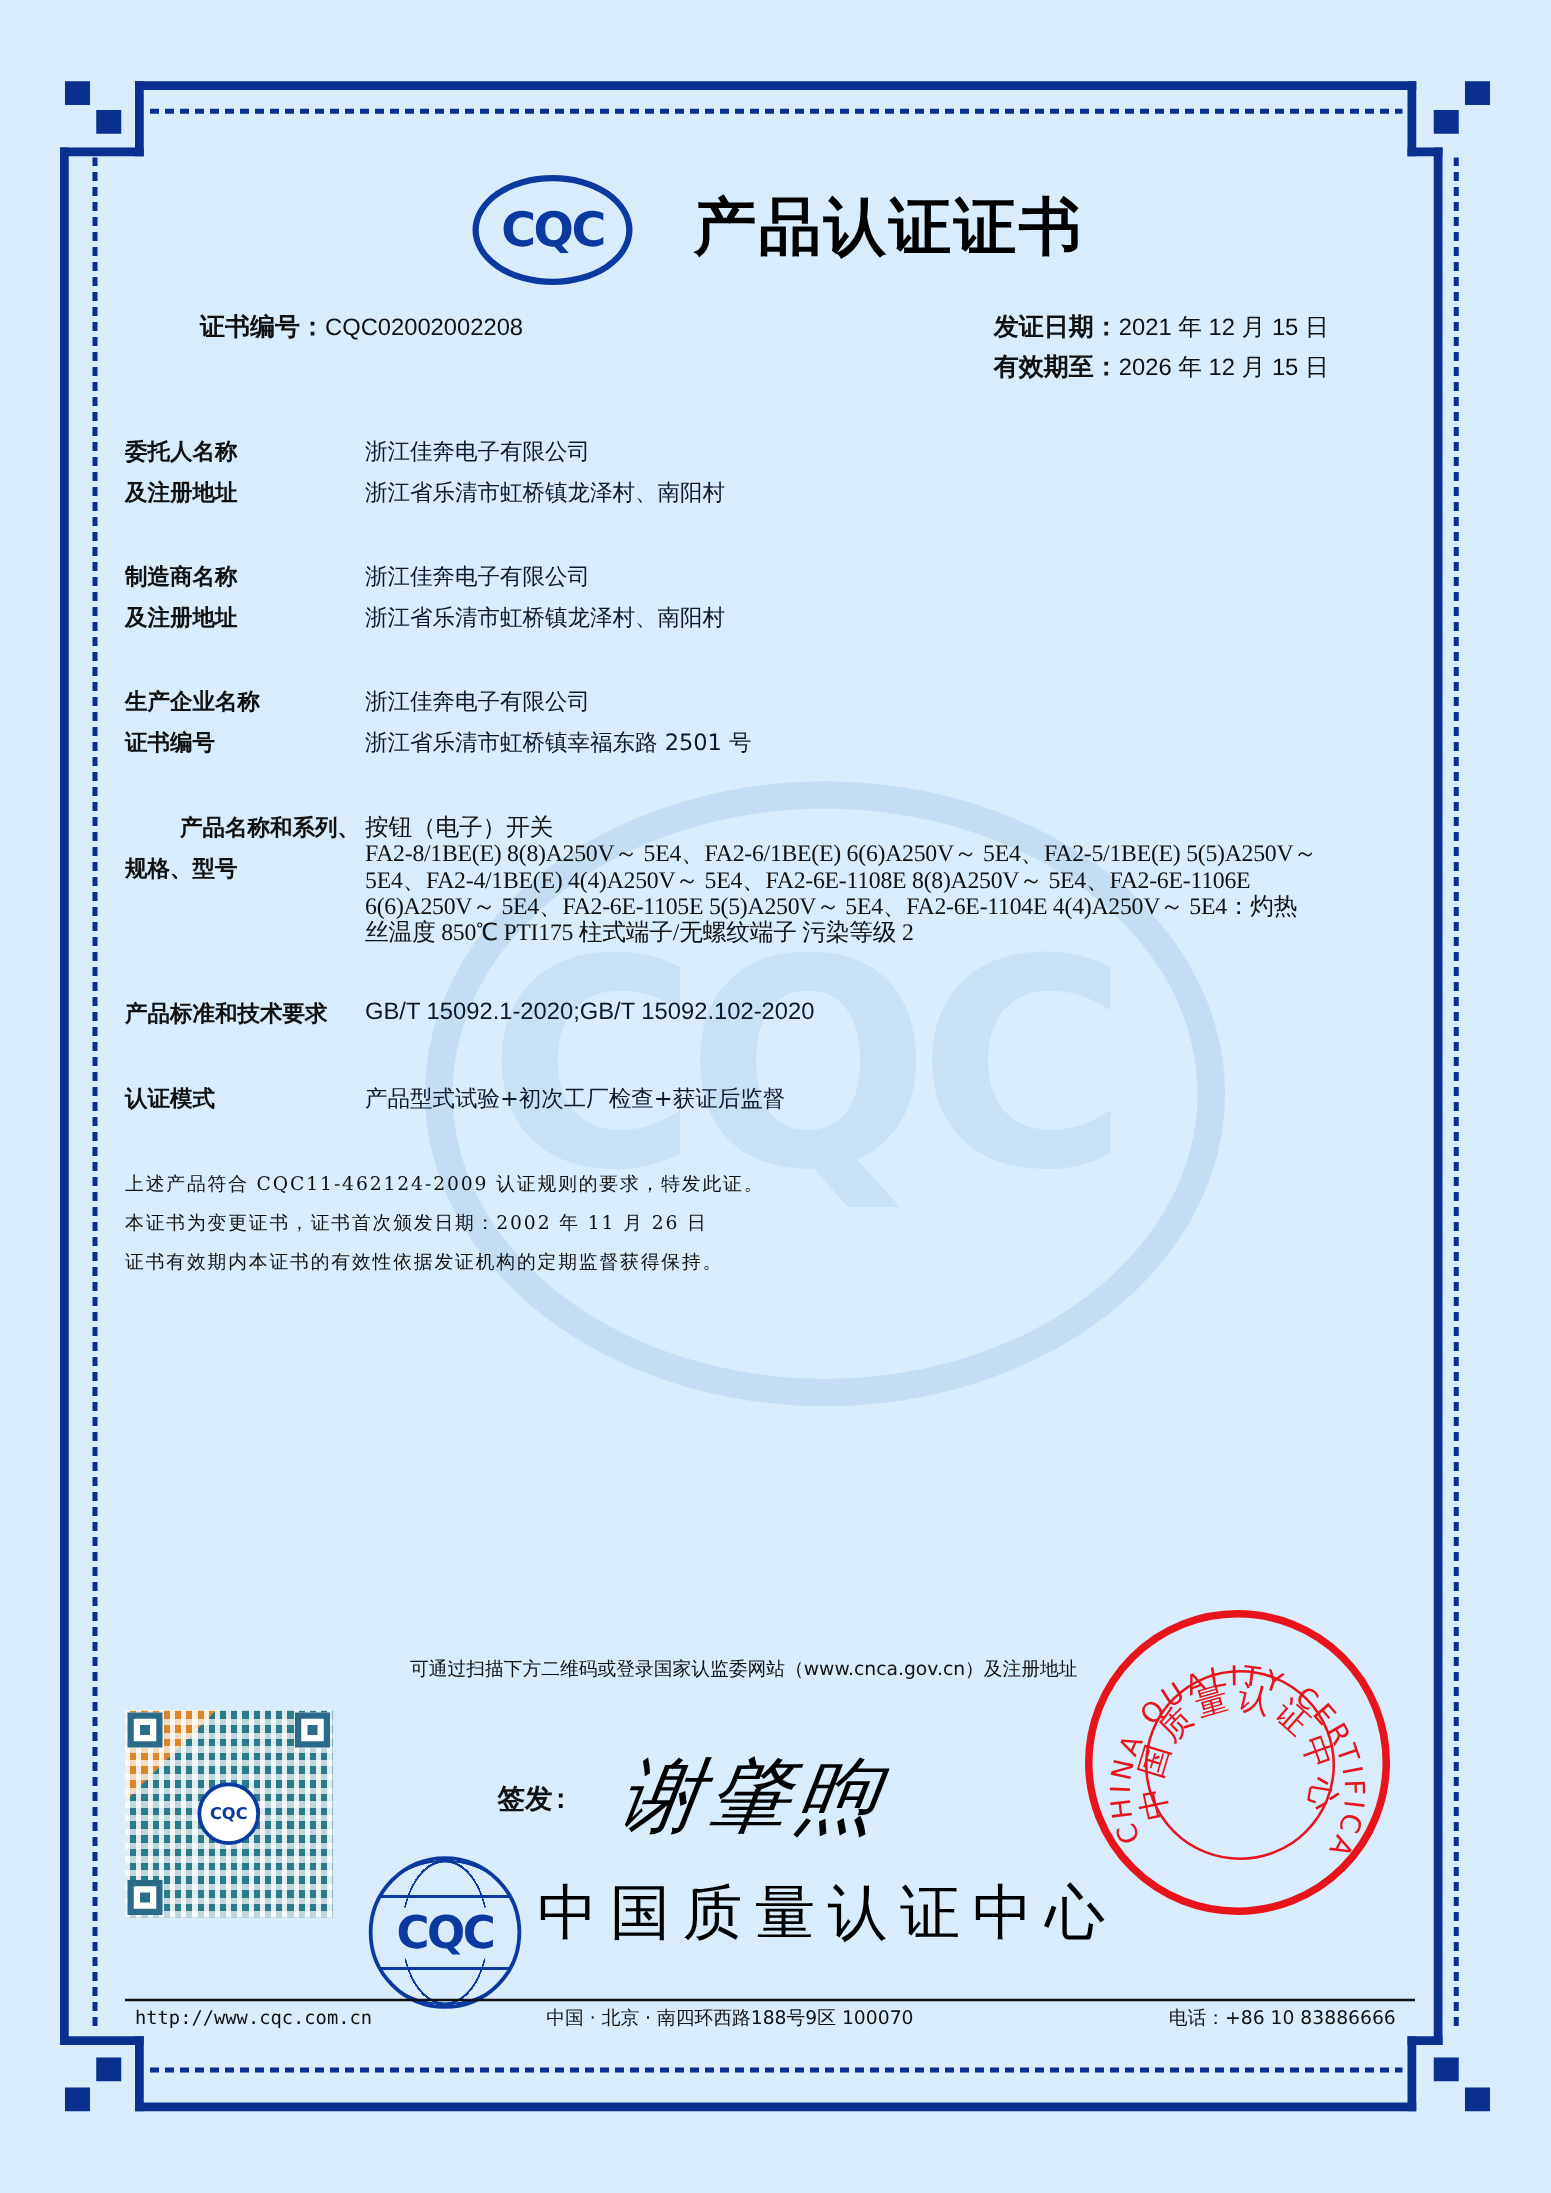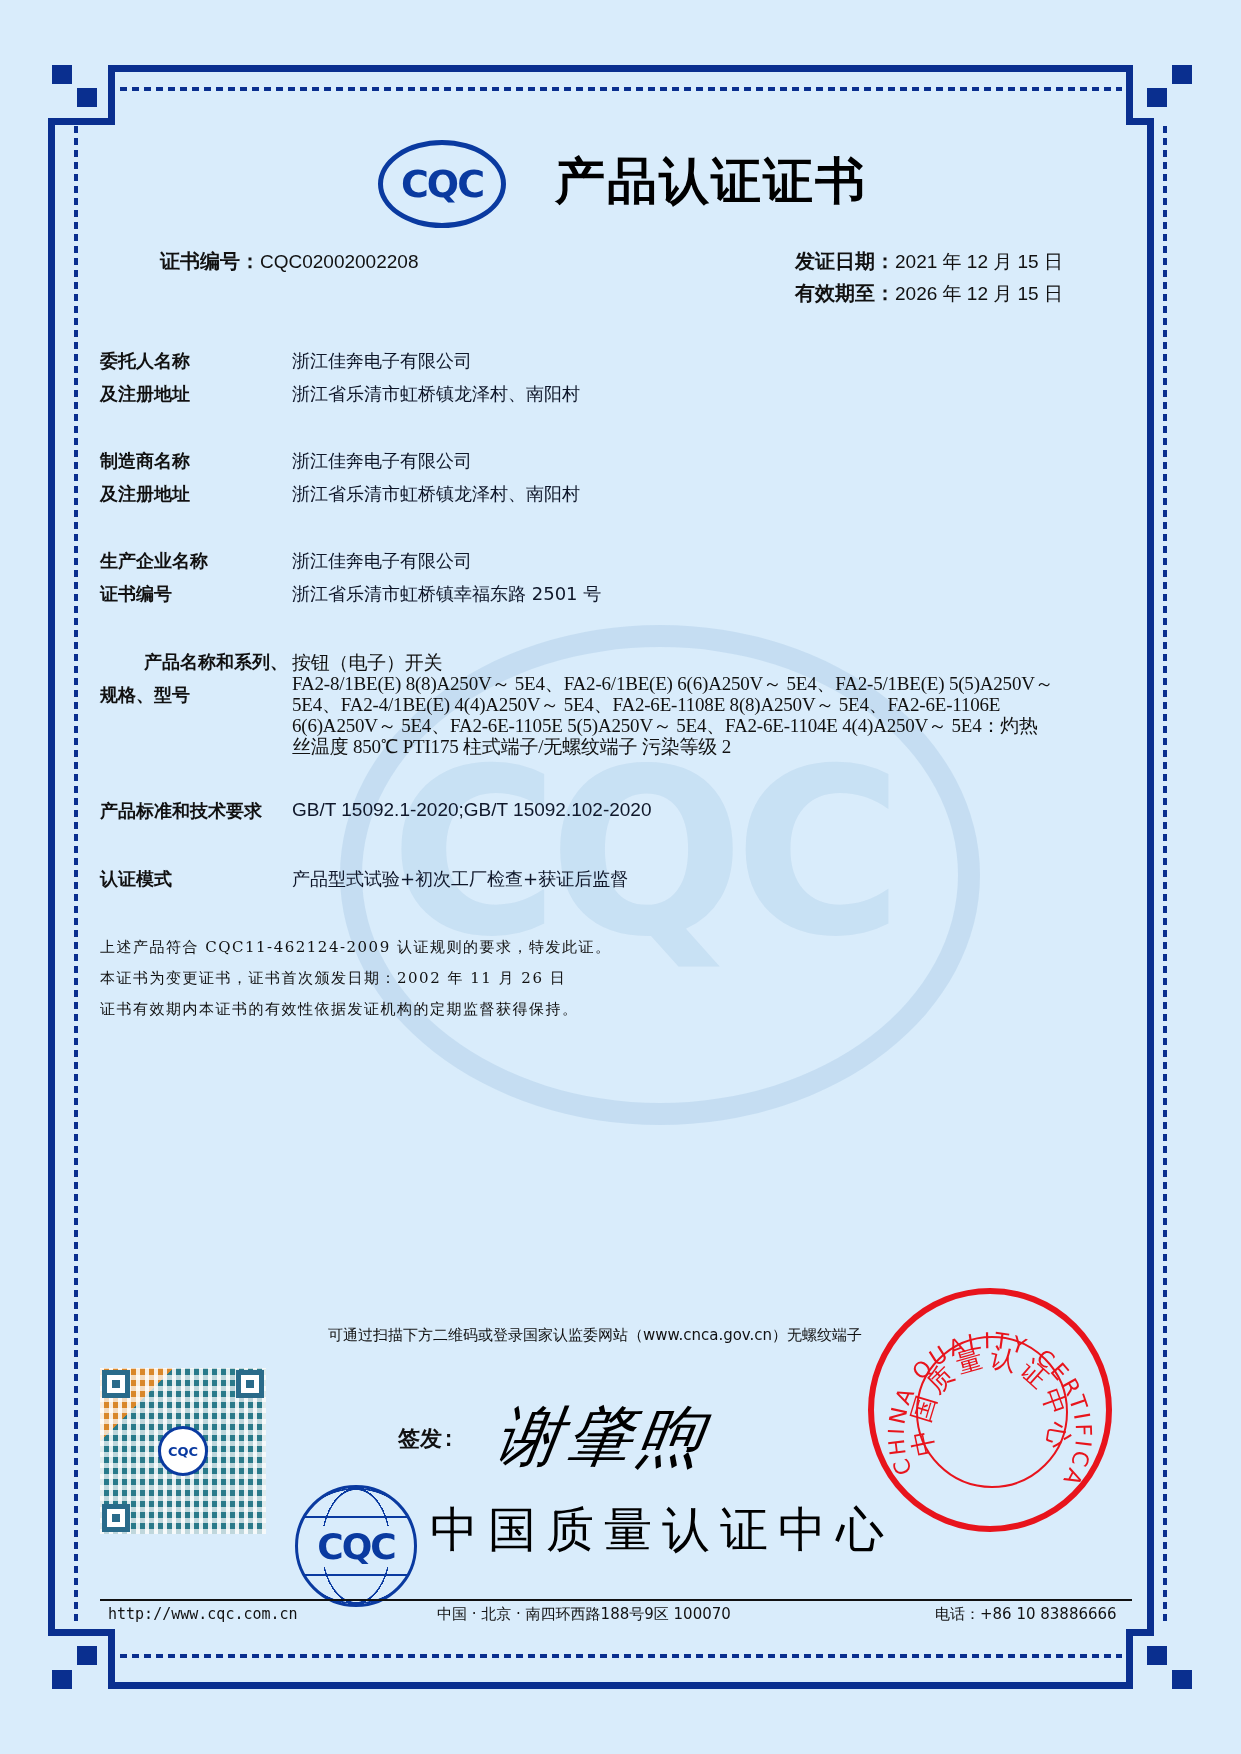--- a/index.html
+++ b/index.html
@@ -160,21 +160,21 @@
 
 <div class="field-label" style="top:867px;">认证模式</div>
 <div class="field-val" style="top:867px;">产品型式试验+初次工厂检查+获证后监督</div>
 
 <div class="notes">
   <div>上述产品符合 CQC11-462124-2009 认证规则的要求，特发此证。</div>
   <div>本证书为变更证书，证书首次颁发日期：2002 年 11 月 26 日</div>
   <div>证书有效期内本证书的有效性依据发证机构的定期监督获得保持。</div>
 </div>
 
-<div class="verify">可通过扫描下方二维码或登录国家认监委网站（www.cnca.gov.cn）无螺纹端子</div>
+<div class="verify">可通过扫描下方二维码或登录国家认监委网站（www.cnca.gov.cn）及注册地址</div>
 
 <div class="qr">
   <div class="finder" style="left:2px; top:2px;"></div>
   <div class="finder" style="right:2px; top:2px;"></div>
   <div class="finder" style="left:2px; bottom:2px;"></div>
   <div class="center-logo">CQC</div>
 </div>
 
 <div class="sign-label">签发:</div>
 <div class="signature">谢肇煦</div>

